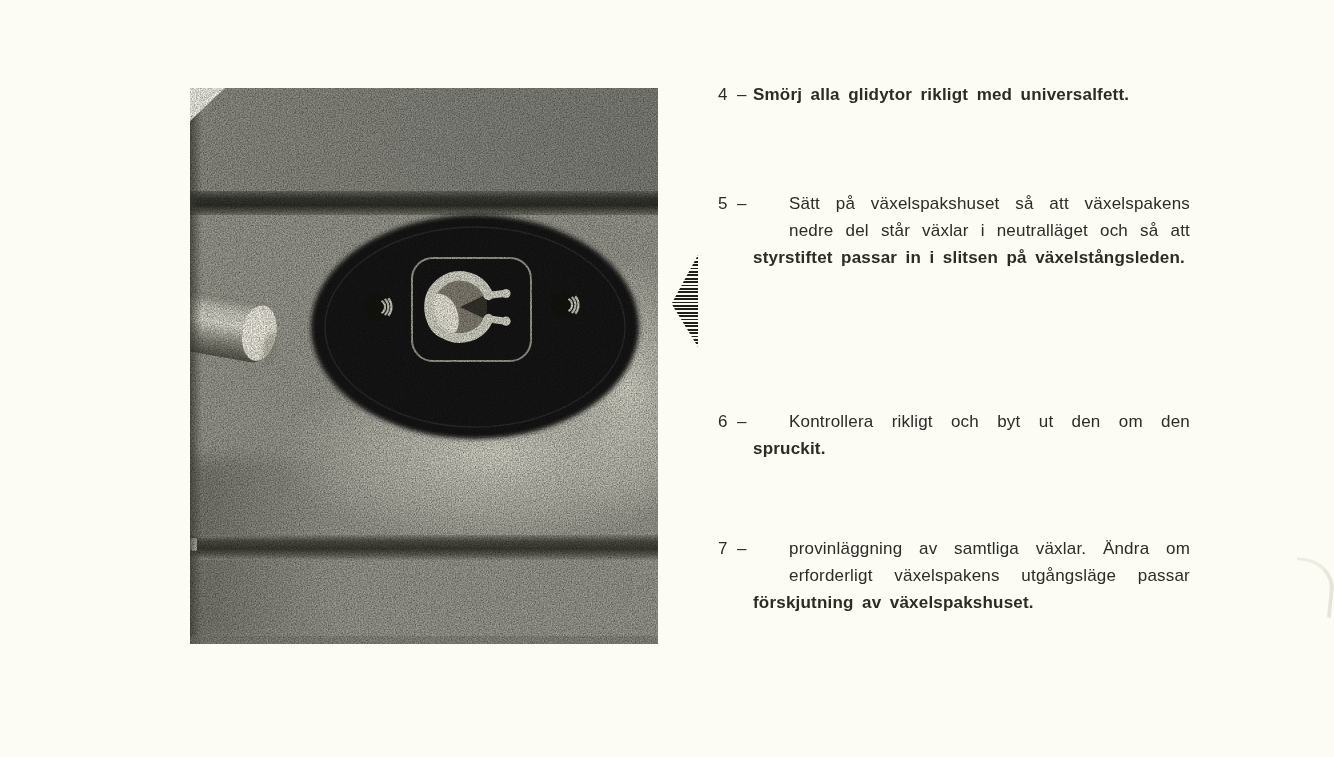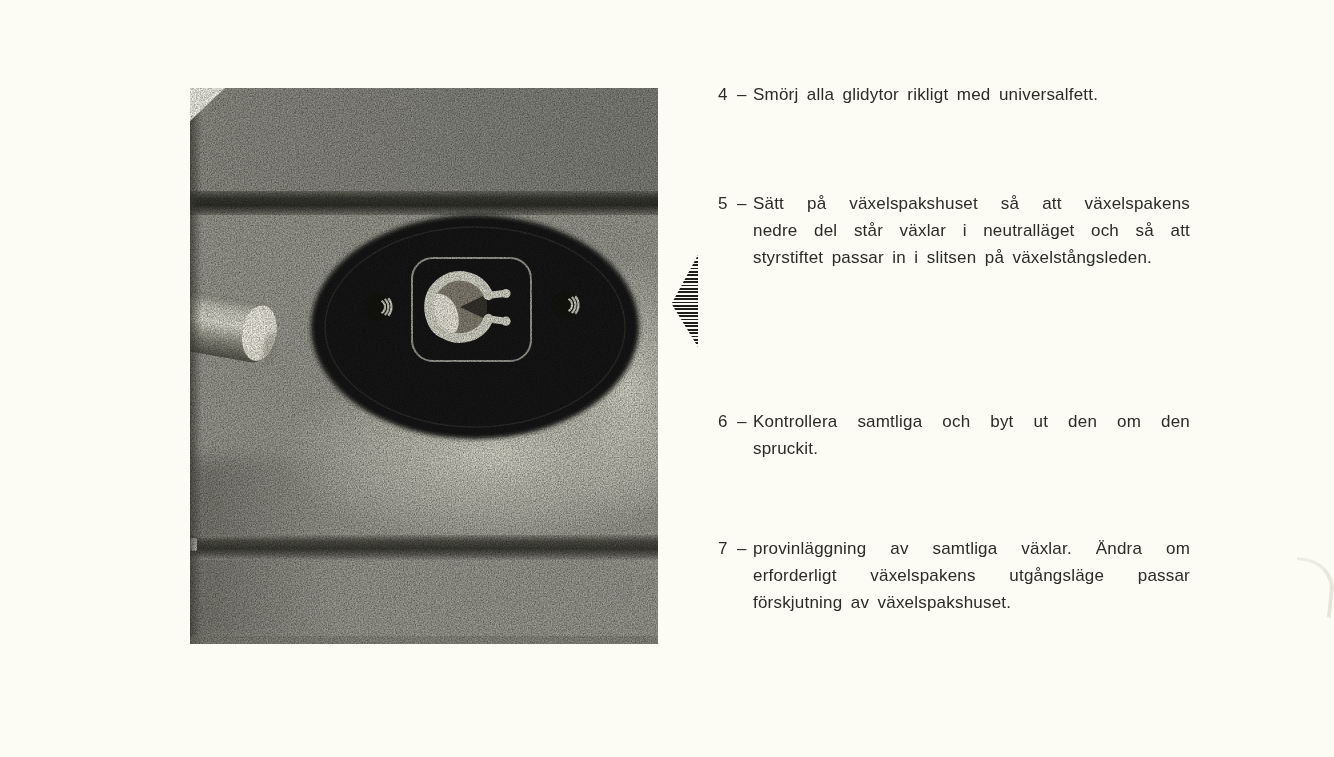--- a/index.html
+++ b/index.html
@@ -20,22 +20,22 @@
   }
 
   .instr {
     position:absolute; left:718px; width:478px;
     display:flex; align-items:flex-start;
     color:#2b2b27; font-size:17px; line-height:27px; letter-spacing:.2px;
   }
   .instr .num  { width:19px; flex:none; }
   .instr .dash { width:16px; flex:none; }
   .instr .btext { width:437px; flex:none; word-spacing:3.5px; }
-  .jline { text-align:justify; text-align-last:justify; }
-  .lline { text-align:left; }
+  .jline { text-align:justify; text-align-last:justify;margin-left:36px; }
+  .lline { text-align:left;font-weight:bold; }
   .extra { margin-top:6px; }
 
   .item-4 { top:81px; }
   .item-5 { top:190px; }
   .item-6 { top:408px; }
   .item-7 { top:535px; }
 
   .page-curl {
     position:absolute; left:1294px; top:559px; width:36px; height:54px;
     border-right:4px solid #e0e0d3; border-top:3px solid #e9e9dc;
@@ -185,21 +185,21 @@
         <div class="jline">nedre del står växlar i neutralläget och så att</div>
         <div class="lline">styrstiftet passar in i slitsen på växelstångsleden.</div>
       </div>
   </div>
 </div>
 
 <div class="instr item-6">
   <span class="num">6</span>
   <span class="dash">–</span>
   <div class="btext">
-      <div class="jline">Kontrollera samtliga och byt ut den om den</div>
+      <div class="jline">Kontrollera rikligt och byt ut den om den</div>
       <div class="lline">spruckit.</div>
     </div>
 </div>
 
 <div class="instr item-7">
   <span class="num">7</span>
   <span class="dash">–</span>
   <div class="btext">
       <div class="jline">provinläggning av samtliga växlar. Ändra om</div>
       <div class="jline">erforderligt växelspakens utgångsläge passar</div>

